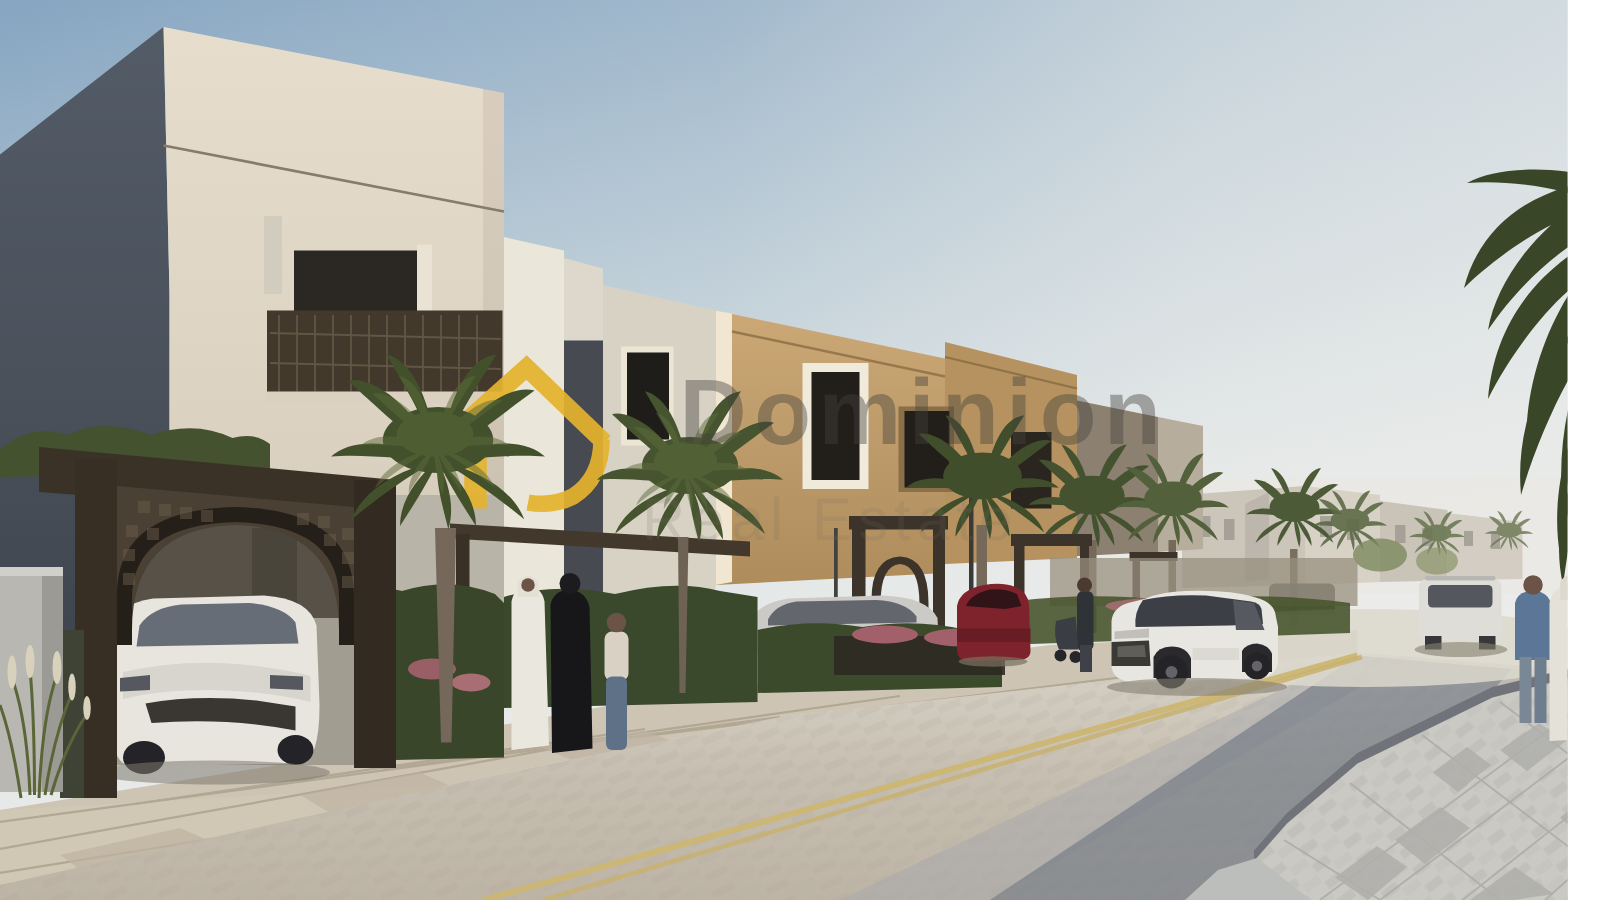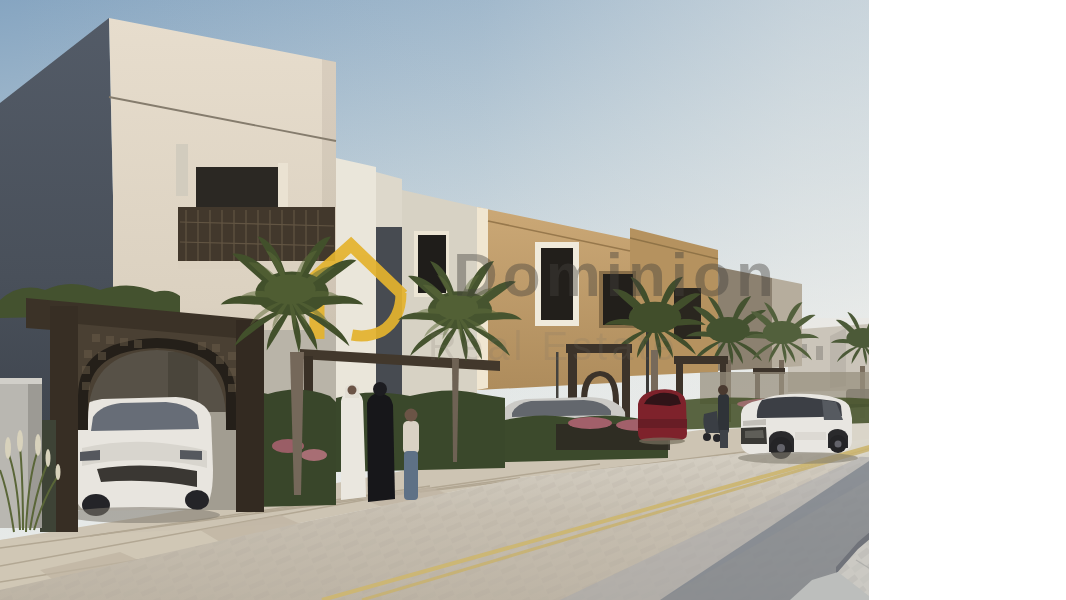--- a/index.html
+++ b/index.html
@@ -1,16 +1,16 @@
 <!DOCTYPE html>
 <html><head>
 <meta charset="utf-8">
 <style>
   html,body{margin:0;padding:0;background:#fff;}
-  #scene{width:869px;height:600px;overflow:hidden;position:relative;font-family:"Liberation Sans",sans-serif;}
+  #scene{width:1045px;height:600px;overflow:hidden;position:relative;font-family:"Liberation Sans",sans-serif;}
 </style>
 </head>
 <body>
 <div id="scene">
 <svg width="1066" height="600" viewBox="0 0 1066 600" xmlns="http://www.w3.org/2000/svg">
 <defs>
   <linearGradient id="sky" x1="0" y1="0" x2="0.35" y2="1">
     <stop offset="0" stop-color="#86A5C1"></stop>
     <stop offset="0.38" stop-color="#B7C9D5"></stop>
     <stop offset="0.72" stop-color="#E2E7E7"></stop>

